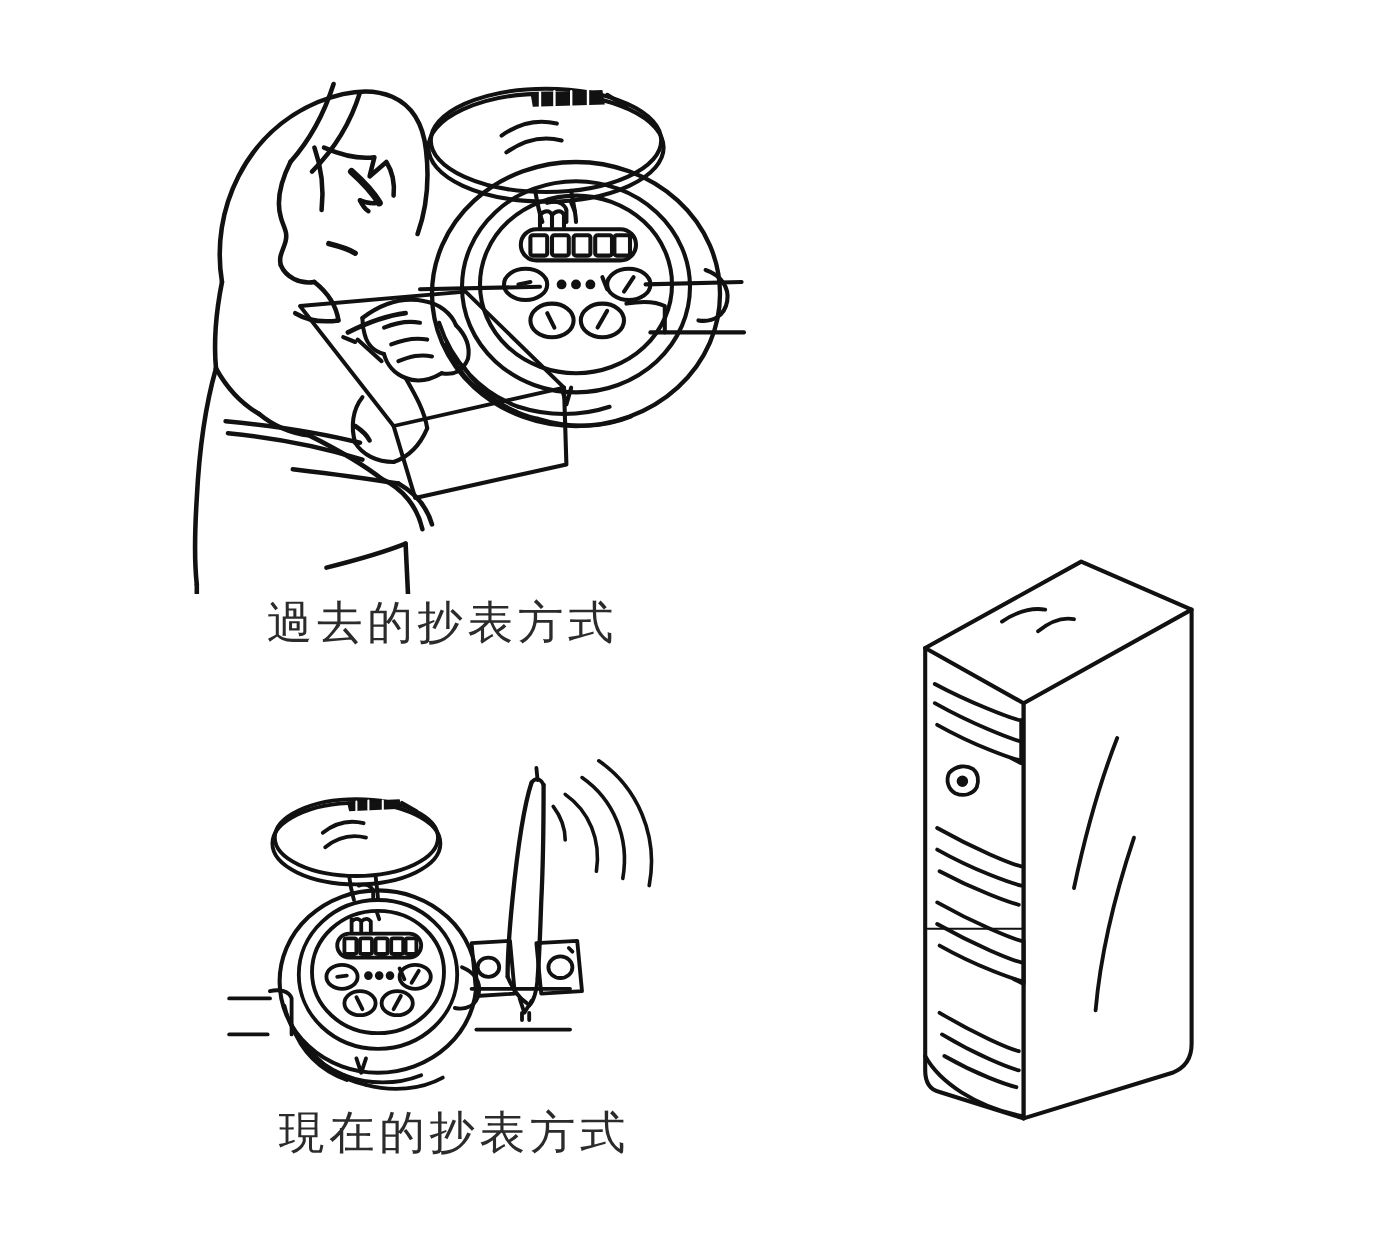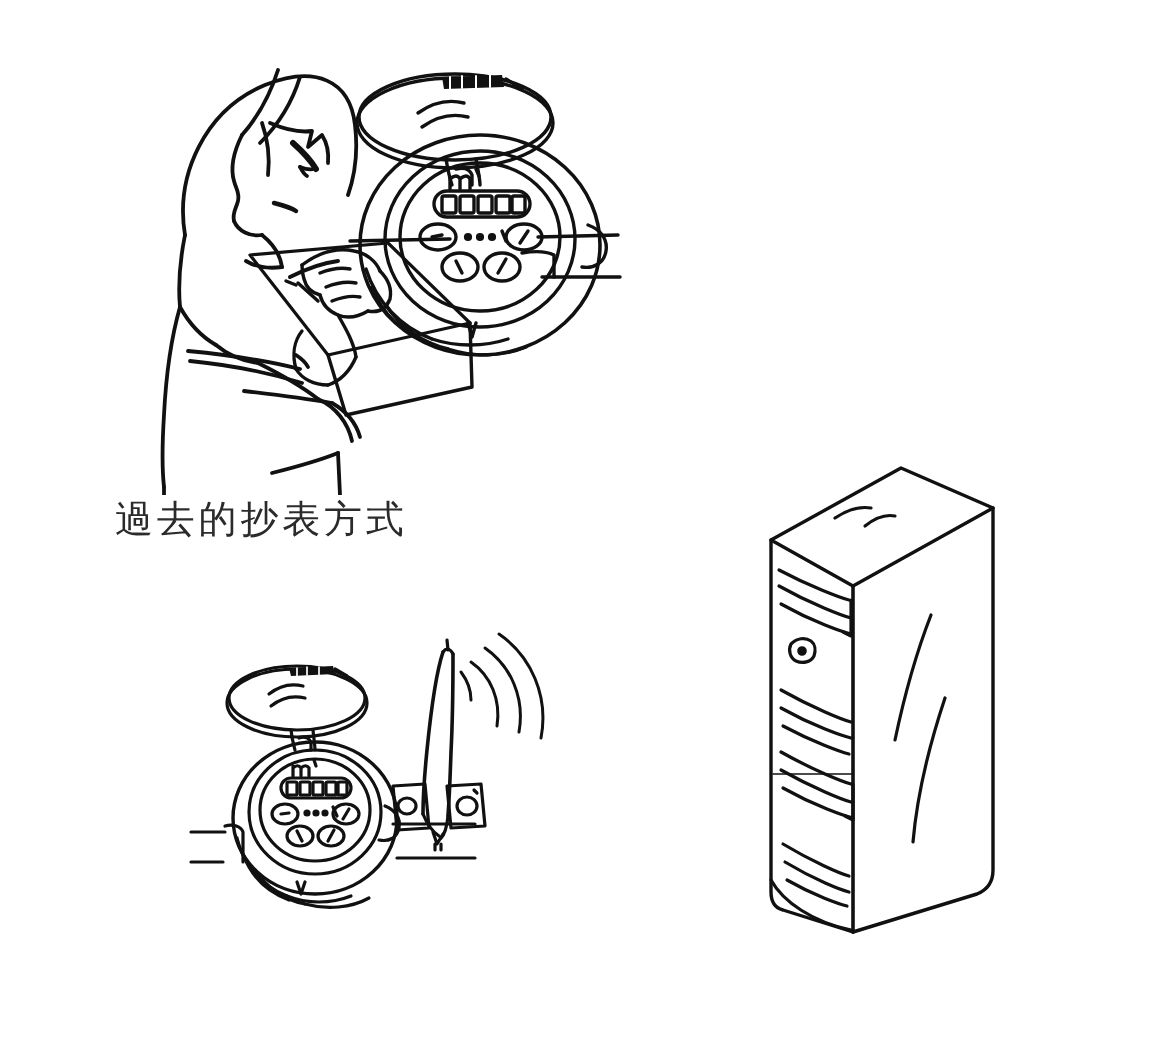--- a/index.html
+++ b/index.html
@@ -22,21 +22,21 @@
     position: absolute;
   }
   .art {
     display: block;
   }
   .art path, .art line, .art polyline, .art ellipse, .art circle, .art rect, .art polygon {
     vector-effect: non-scaling-stroke;
   }
   .caption {
     position: absolute;
-    text-align: left;
+    text-align: right;
     color: #2b2b2b;
     font-size: 38px;
     letter-spacing: 0.10em;
     line-height: 1.05;
     white-space: nowrap;
     font-family: "DejaVu Sans", "Liberation Sans", sans-serif;
     font-weight: 400;
   }
   #caption-past      { left: 115px; top: 500px; width: 400px; }
   #caption-present   { left: 125px; top: 925px; width: 400px; }
@@ -280,20 +280,21 @@
           <path d="M286,62 C306,76 316,100 312,126"></path>
           <path d="M300,48 C326,66 340,98 334,132"></path>
           <path d="M314,34 C346,56 364,96 356,138"></path>
           <path d="M276,72 C282,80 286,90 286,100"></path>
         </g>
 
       </g>
     </svg>
   </div>
 
+  <div class="caption" id="caption-present">現在的抄表方式</div>
 
   <div class="panel" id="panel-server">
     <svg class="art" viewBox="0 0 300 500" width="300" height="500">
       <g fill="none" stroke="#111111" stroke-width="3.2" stroke-linecap="round" stroke-linejoin="round">
 
         <g>
 
           <path d="M36,100 L166,28 L258,68 L118,146 Z" stroke-width="3.4"></path>
 
           <path d="M100,78 C112,70 124,66 136,68"></path>

